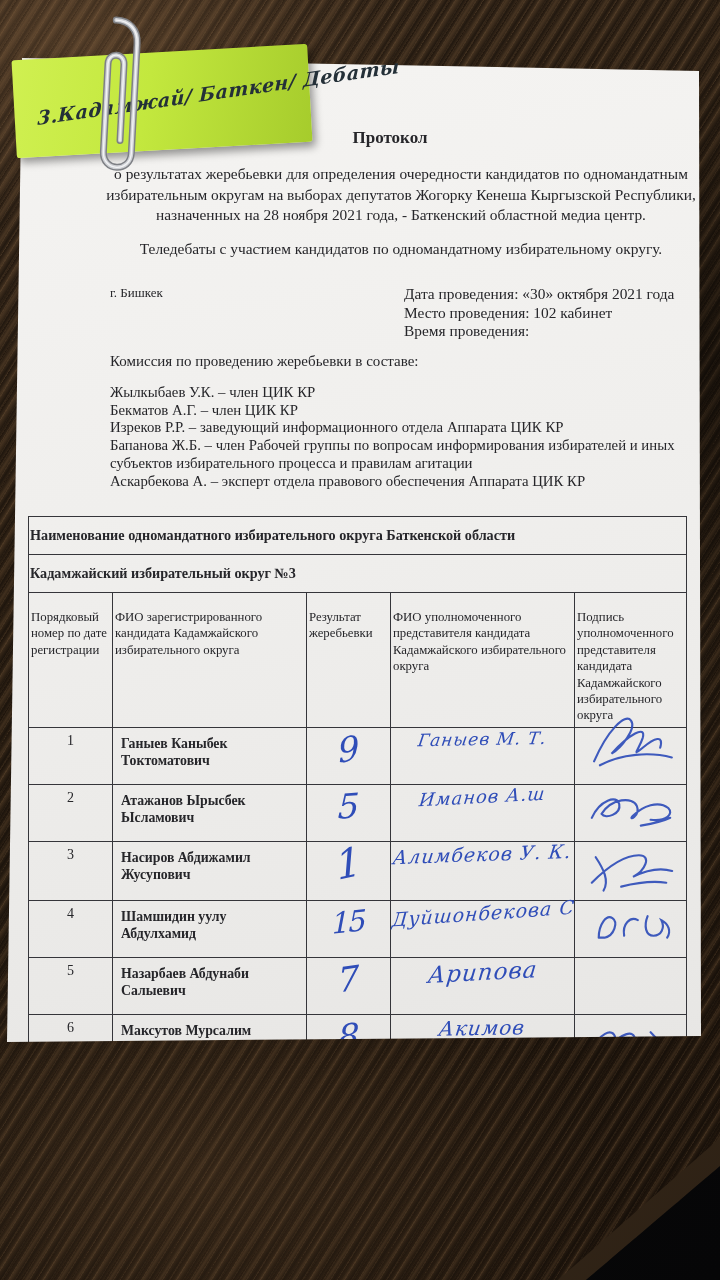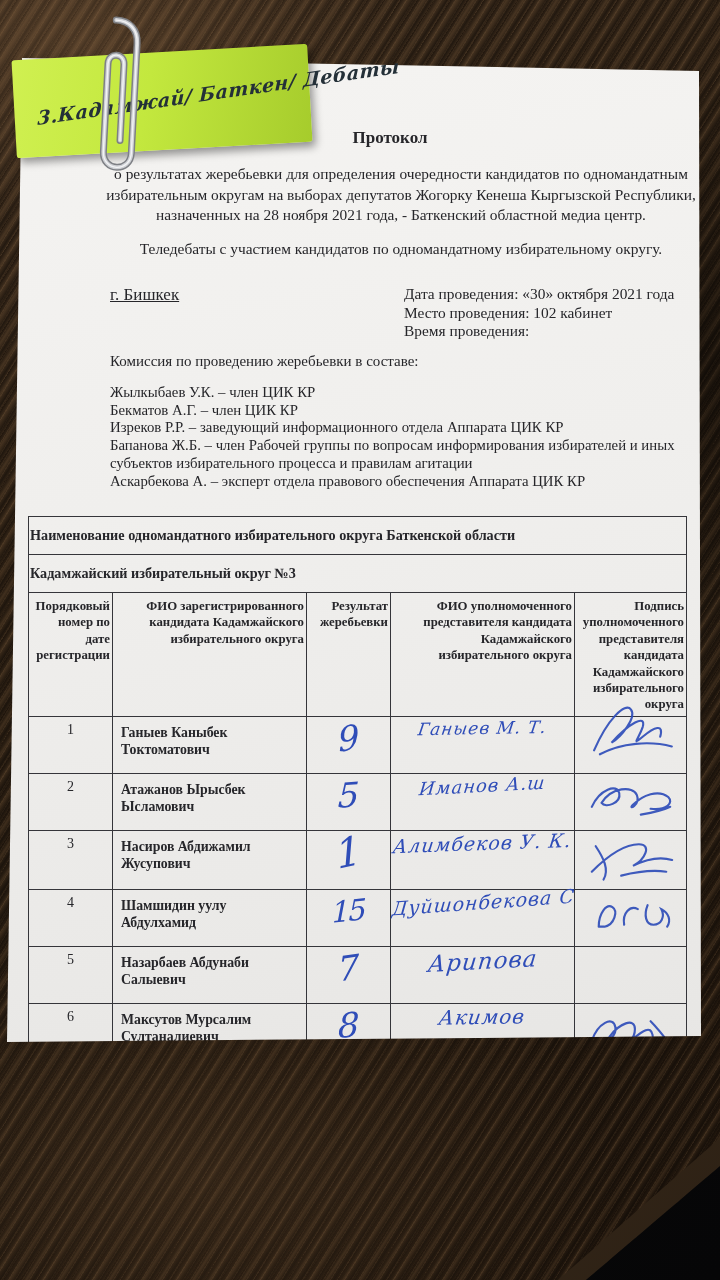--- a/index.html
+++ b/index.html
@@ -23,32 +23,32 @@
     clip-path:polygon(586px 1280px,720px 1166px,720px 1280px);}
 
   
   .paper{position:absolute;inset:0;
     clip-path:polygon(22px 58px,699px 71px,701px 1036px,7px 1042px);
     background:linear-gradient(172deg,#f5f4f2 0%,#f0efed 38%,#eae9e7 72%,#e3e2e0 100%);
     filter:drop-shadow(5px 10px 12px rgba(0,0,0,.55));border-radius:12px;}
   .blk{position:absolute;}
   .title{left:90px;top:128px;width:600px;text-align:center;font-weight:bold;font-size:17px;}
   .p-center{left:94px;width:614px;text-align:center;font-size:15.4px;line-height:20.5px;}
-  .city{left:110px;top:285px;font-size:17px;text-decoration:underline;}
+  .city{left:110px;top:285px;font-size:13px;}
   .meta{left:396px;top:285px;width:280px;font-size:15.4px;line-height:18.5px;margin-left:8px;}
   .comm-head{left:110px;top:353px;font-size:15px;}
   .comm{left:110px;top:384px;width:575px;font-size:14.8px;line-height:17.7px;}
 
   
   table.jtable{position:absolute;left:28px;top:516px;width:658px;border-collapse:collapse;
     table-layout:fixed;}
   table.jtable td{border:1px solid #35353a;overflow:visible;}
   .cap td{height:35px;font-weight:bold;font-size:14.2px;}
-  .hdr td{height:118px;vertical-align:top;text-align:right;font-weight:bold;
-          font-size:12.8px;line-height:16.4px;padding:5px 2px 0 2px;}
+  .hdr td{height:118px;vertical-align:top;text-align:left;font-weight:normal;
+          font-size:12.8px;line-height:16.4px;padding:16px 2px 0 2px;}
   .datarow td{height:49px;vertical-align:top;}
   .cell-num{text-align:center;font-size:14px;padding-top:5px;}
   .cell-cand{font-weight:bold;font-size:13.8px;line-height:17px;padding:7px 4px 0 8px;}
   .cell-res,.cell-rep,.cell-sig{text-align:center;}
 
   
   .hw-num{display:inline-block;font-family:"DejaVu Serif",serif;font-style:italic;
     color:#2f4db8;font-size:34px;line-height:40px;transform:rotate(-7deg) skewX(-6deg);}
   .hw{display:inline-block;font-family:"DejaVu Serif",serif;font-style:italic;
     color:#2f4db8;letter-spacing:1px;transform:rotate(-2deg) skewX(-9deg);

